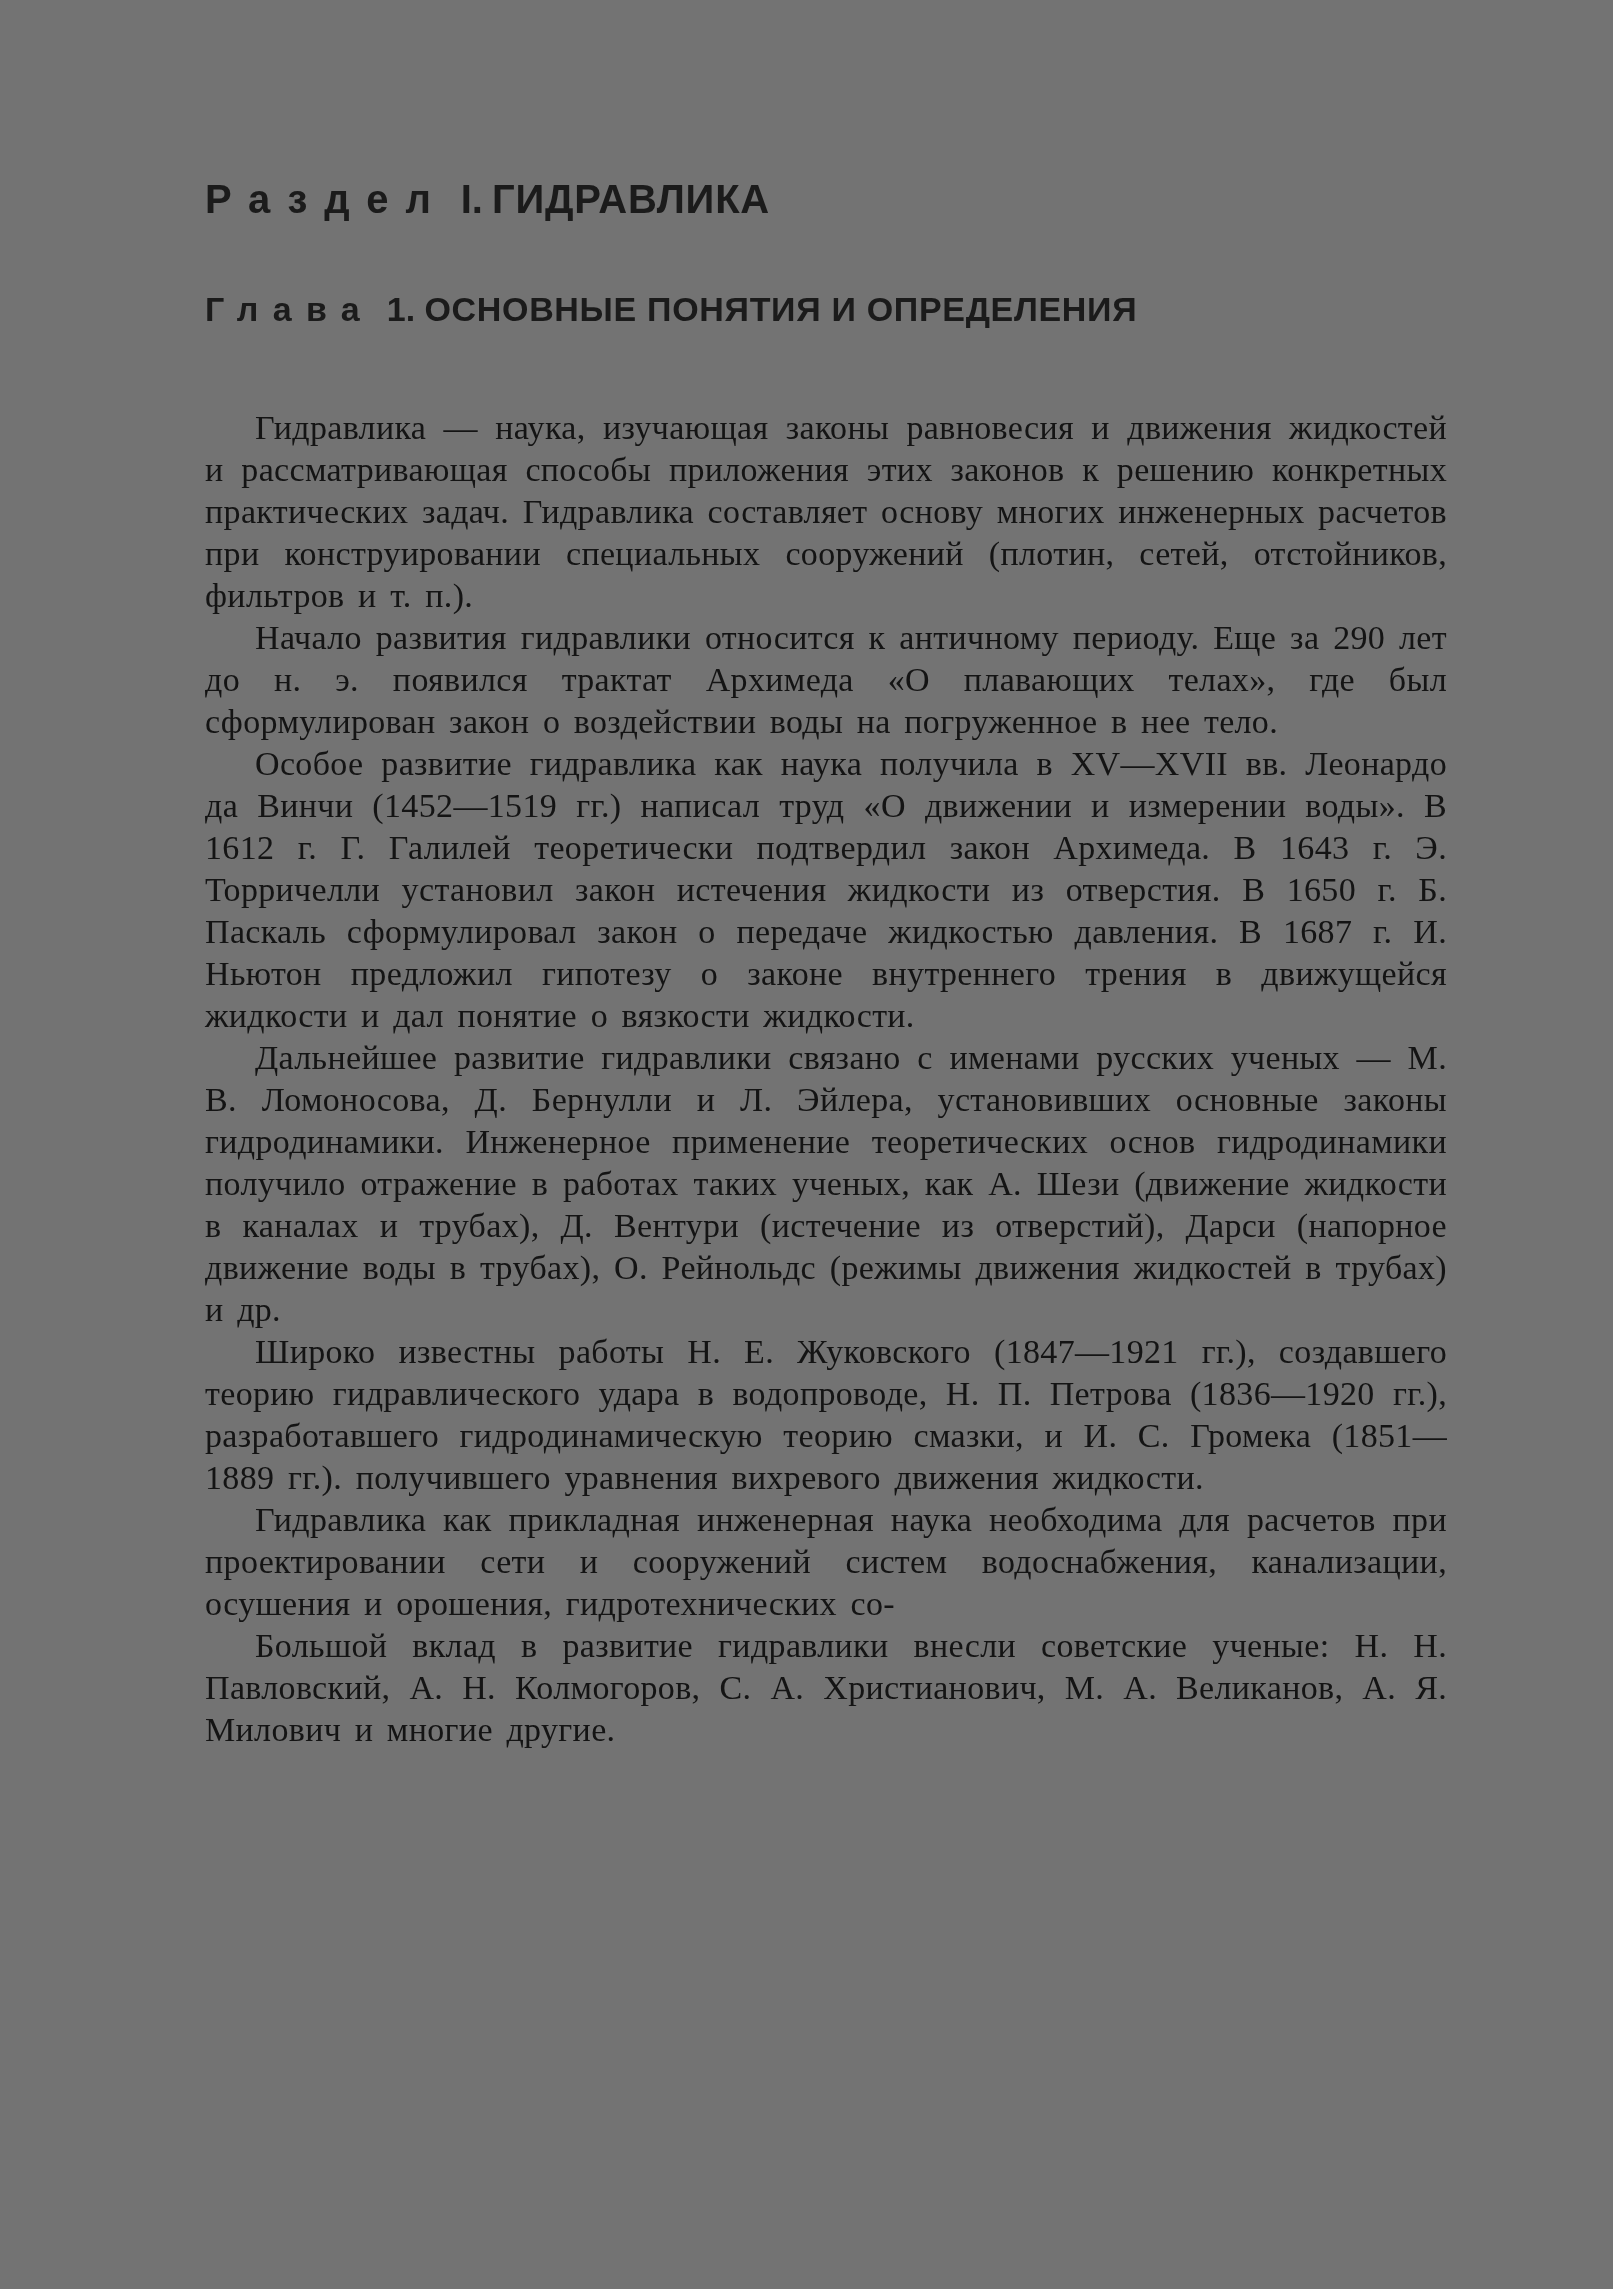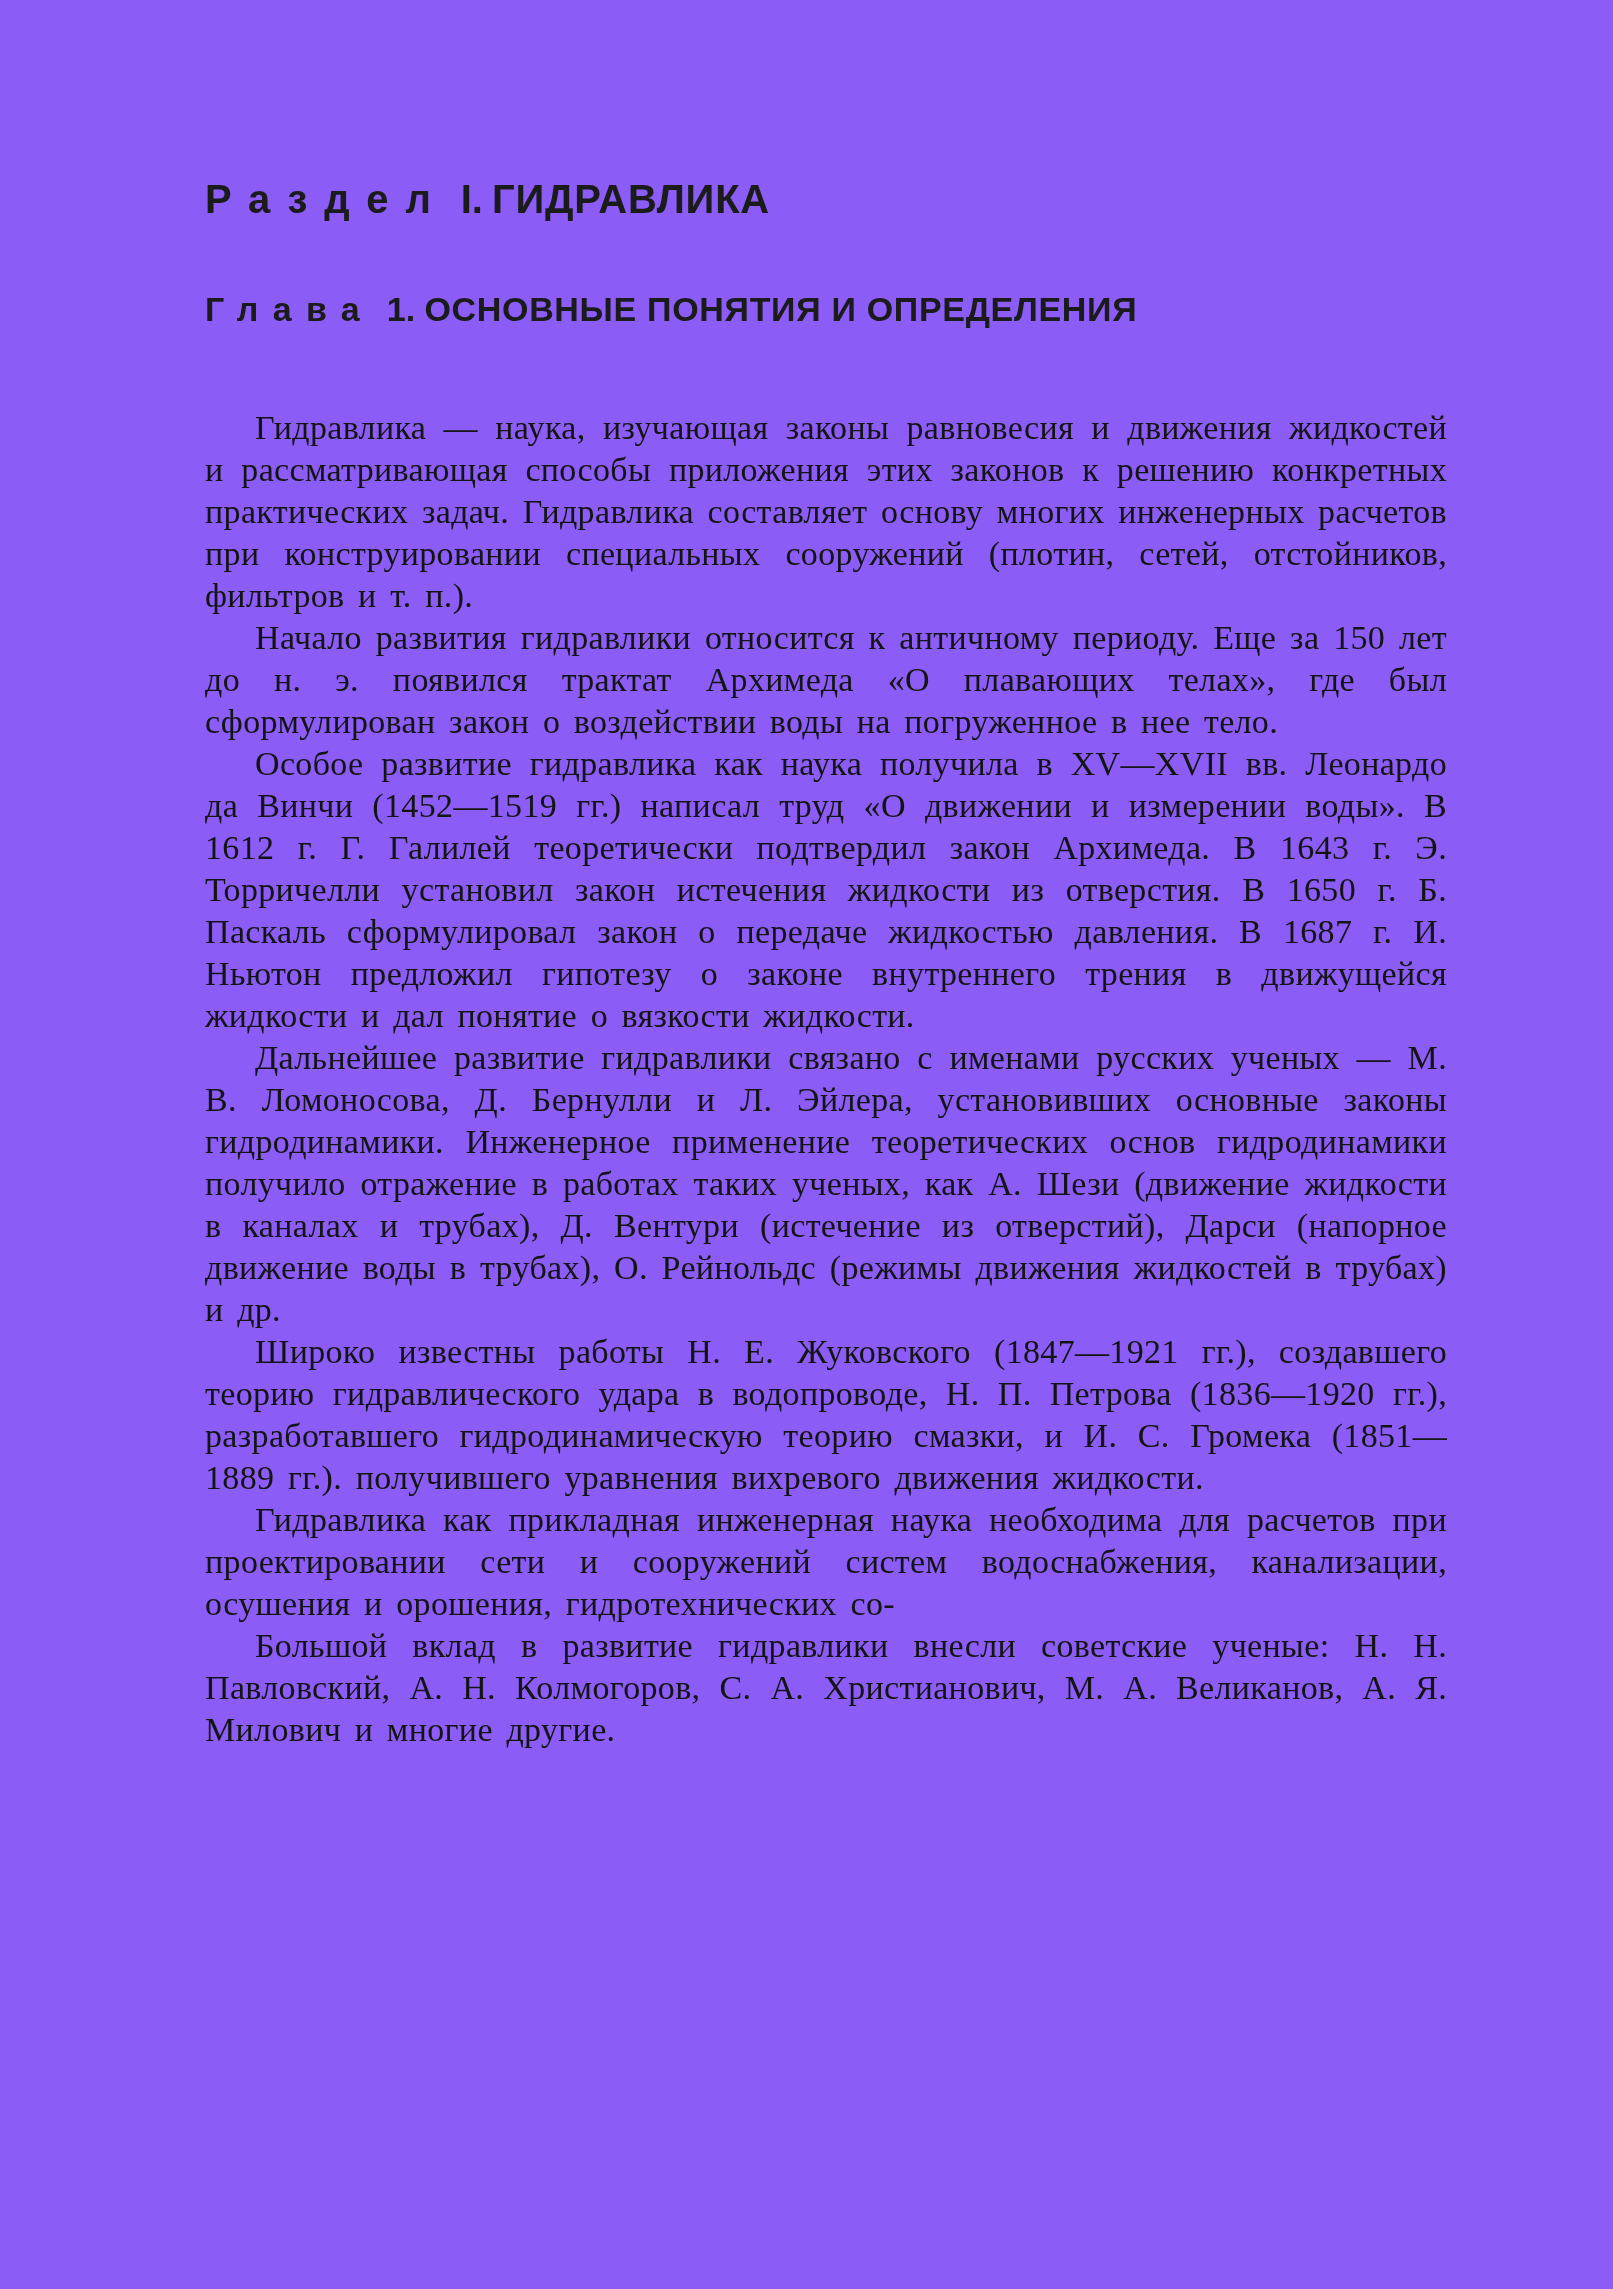--- a/index.html
+++ b/index.html
@@ -7,21 +7,21 @@
   html, body {
     background: #9a9a9a;
     font-family: "Liberation Serif", serif;
   }
 
   .page {
     position: relative;
     width: 1613px;
     height: 2290px;
     margin: 0 auto;
-    background: #8b5cf6;
+    background: #737373;
     color: #161616;
     padding: 177px 166px 92px 205px;
     overflow: hidden;
     box-shadow: 0 0 11px rgba(0,0,0,.35);
   }
 
   
   .section-heading {
     font-family: "Liberation Sans", sans-serif;
     font-weight: 700;
@@ -75,21 +75,21 @@
     <span class="spaced">Раздел</span><span class="head-num">I.</span><span class="head-title">ГИДРАВЛИКА</span>
   </h1>
 
   <h2 class="chapter-heading">
     <span class="spaced">Глава</span><span class="head-num">1.</span><span class="head-title">ОСНОВНЫЕ ПОНЯТИЯ И ОПРЕДЕЛЕНИЯ</span>
   </h2>
 
 
   <div class="body-text">
     <p>Гидравлика — наука, изучающая законы равновесия и движения жидкостей и рассматривающая способы приложения этих законов к решению конкретных практических задач. Гидравлика составляет основу многих инженерных расчетов при конструировании специальных сооружений (плотин, сетей, отстойников, фильтров и т. п.).</p>
-    <p>Начало развития гидравлики относится к античному периоду. Еще за 150 лет до н. э. появился трактат Архимеда «О плавающих телах», где был сформулирован закон о воздействии воды на погруженное в нее тело.</p>
+    <p>Начало развития гидравлики относится к античному периоду. Еще за 290 лет до н. э. появился трактат Архимеда «О плавающих телах», где был сформулирован закон о воздействии воды на погруженное в нее тело.</p>
     <p>Особое развитие гидравлика как наука получила в XV—XVII вв. Леонардо да Винчи (1452—1519 гг.) написал труд «О движении и измерении воды». В 1612 г. Г. Галилей теоретически подтвердил закон Архимеда. В 1643 г. Э. Торричелли установил закон истечения жидкости из отверстия. В 1650 г. Б. Паскаль сформулировал закон о передаче жидкостью давления. В 1687 г. И. Ньютон предложил гипотезу о законе внутреннего трения в движущейся жидкости и дал понятие о вязкости жидкости.</p>
     <p>Дальнейшее развитие гидравлики связано с именами русских ученых — М. В. Ломоносова, Д. Бернулли и Л. Эйлера, установивших основные законы гидродинамики. Инженерное применение теоретических основ гидродинамики получило отражение в работах таких ученых, как А. Шези (движение жидкости в каналах и трубах), Д. Вентури (истечение из отверстий), Дарси (напорное движение воды в трубах), О. Рейнольдс (режимы движения жидкостей в трубах) и др.</p>
     <p>Широко известны работы Н. Е. Жуковского (1847—1921 гг.), создавшего теорию гидравлического удара в водопроводе, Н. П. Петрова (1836—1920 гг.), разработавшего гидродинамическую теорию смазки, и И. С. Громека (1851—1889 гг.). получившего уравнения вихревого движения жидкости.</p>
     <p>Гидравлика как прикладная инженерная наука необходима для расчетов при проектировании сети и сооружений систем водоснабжения, канализации, осушения и орошения, гидротехнических со-</p>
     <p>Большой вклад в развитие гидравлики внесли советские ученые: Н. Н. Павловский, А. Н. Колмогоров, С. А. Христианович, М. А. Великанов, А. Я. Милович и многие другие.</p>
   </div>
 
 </div>
 
 

